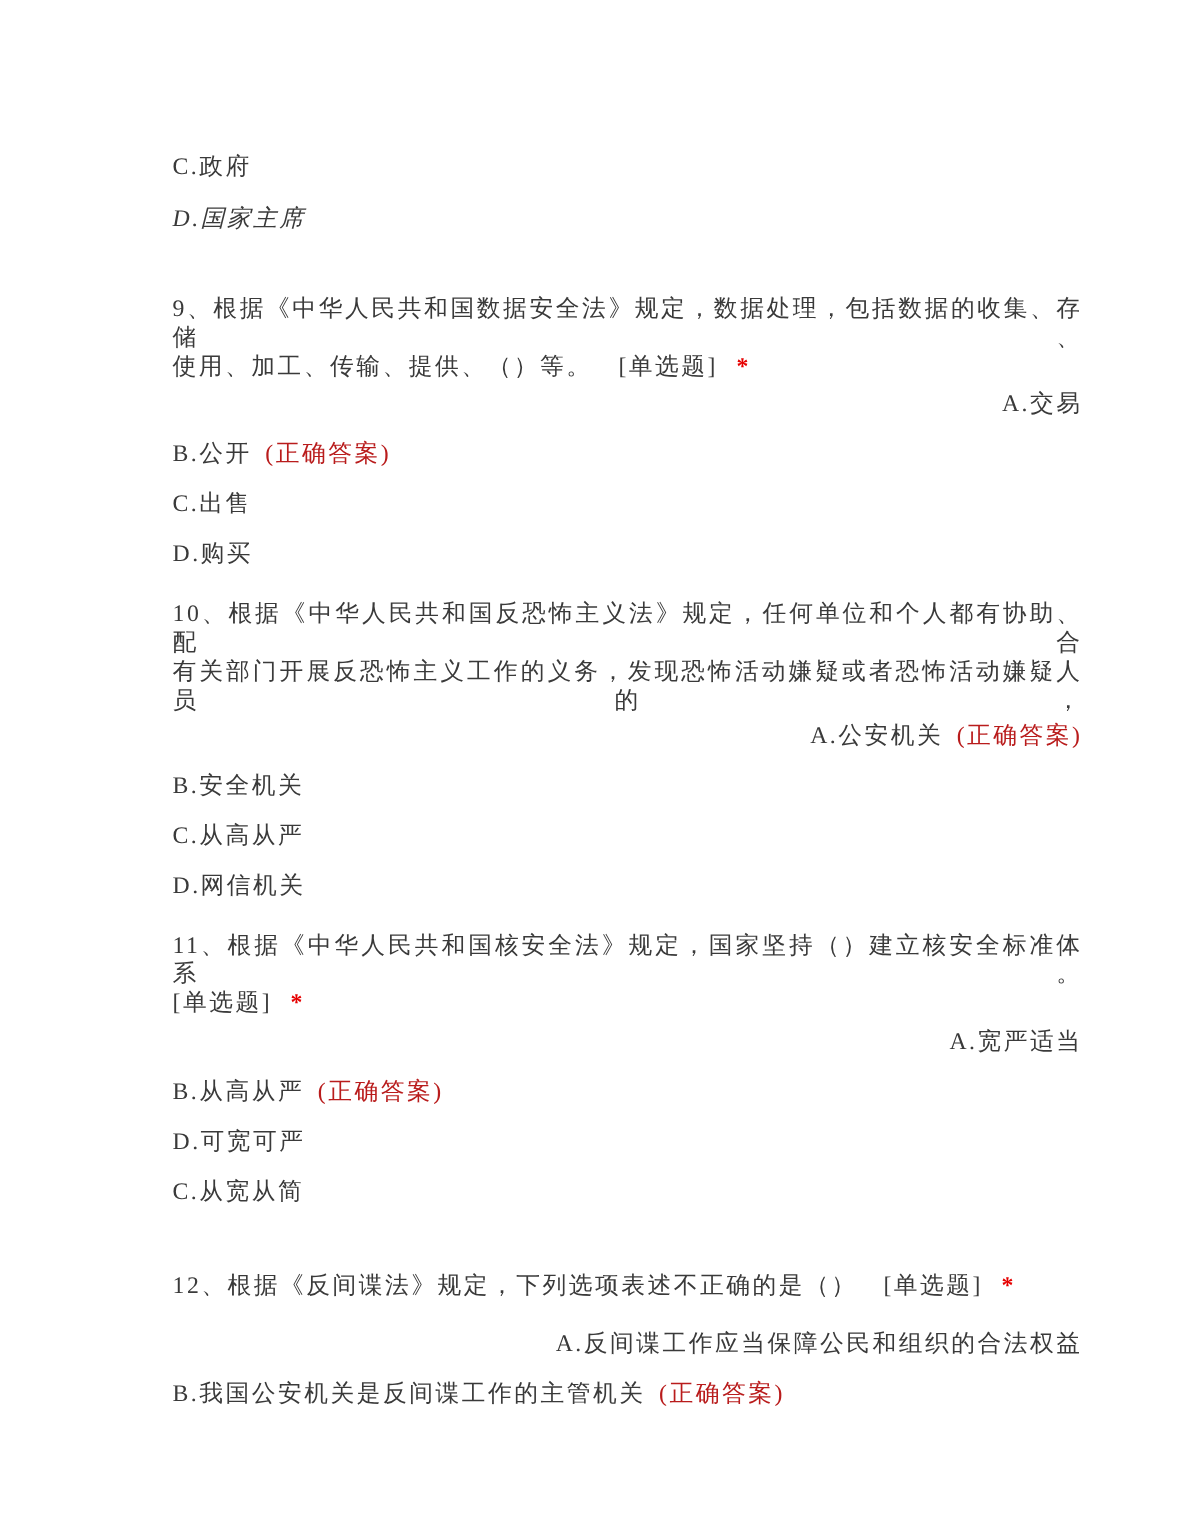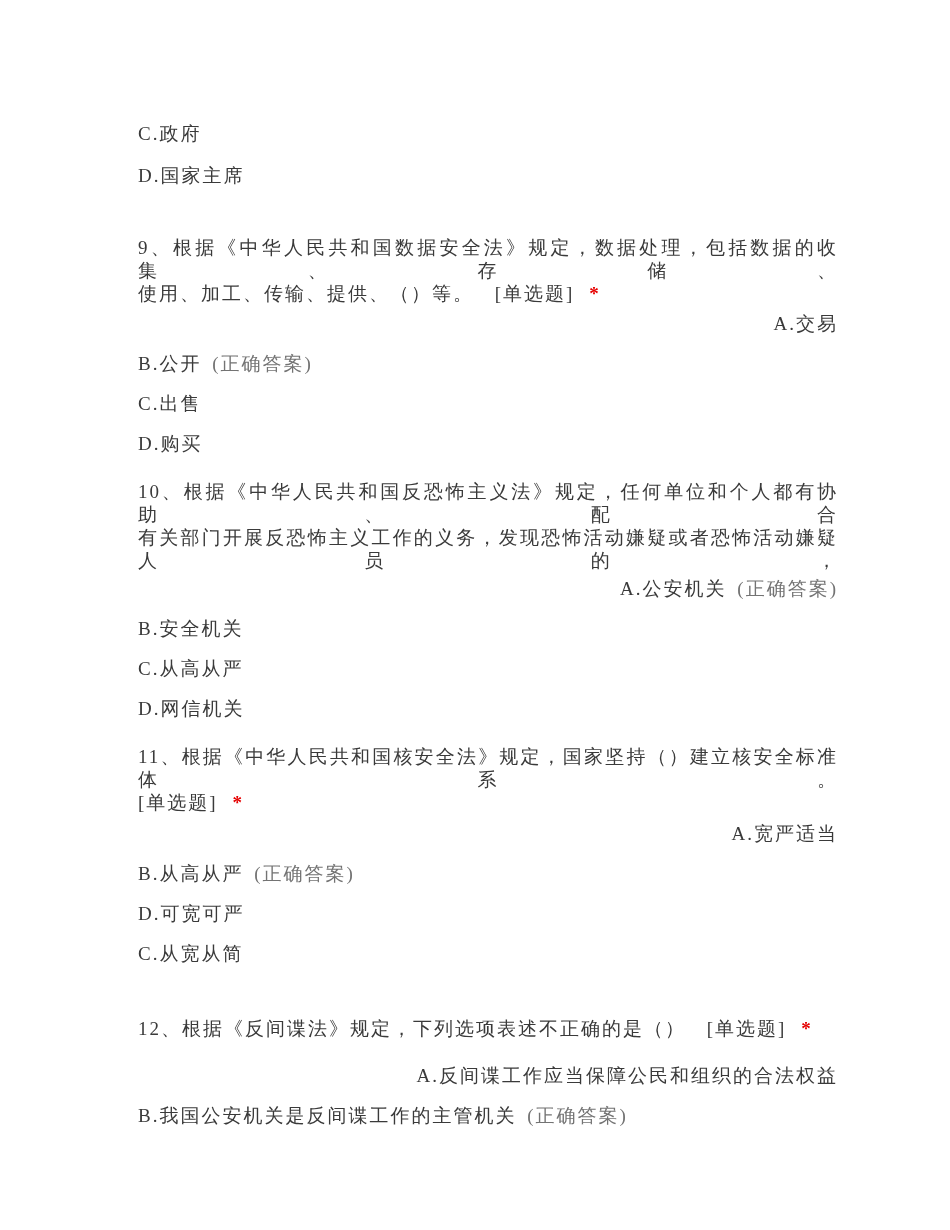--- a/index.html
+++ b/index.html
@@ -8,47 +8,47 @@
     width: 950px;
     height: 1230px;
     background: #ffffff;
     font-family: "Liberation Serif", "DejaVu Serif", serif;
     color: #3a3a3a;
   }
   .doc {
     position: relative;
     width: 950px;
     height: 1230px;
-    padding: 122px 112px 0 138px;
+    padding: 122px 84px 0 138px;
     overflow: hidden;
     background: #ffffff;
   }
   .qline, .option {
     font-size: 19px;
     line-height: 23px;
     letter-spacing: 2px;
     margin: 0;
   }
   .qline.just {
     text-align: justify;
     text-align-last: justify;
   }
   .qblock { margin-top: 25px; }
   .option { margin-top: 17px; }
   .option.first { margin-top: 7px; text-align: right; }
-  .option.gap-lg { margin-top: 19px; }
+  .option.gap-lg { margin-top: 19px; font-style: italic; }
   .qtag { margin-left: 14px; }
   .qline.last .qtag:first-child { margin-left: 0; }
   .req {
     color: #e60000;
     margin-left: 8px;
     font-weight: bold;
   }
   .ans {
-    color: #737373;
+    color: #b91c1c;
     margin-left: 4px;
   }
 </style>
 </head>
 <body>
 
 <div class="doc">
 
   <section>
     <p class="option" style="margin-top:0">

